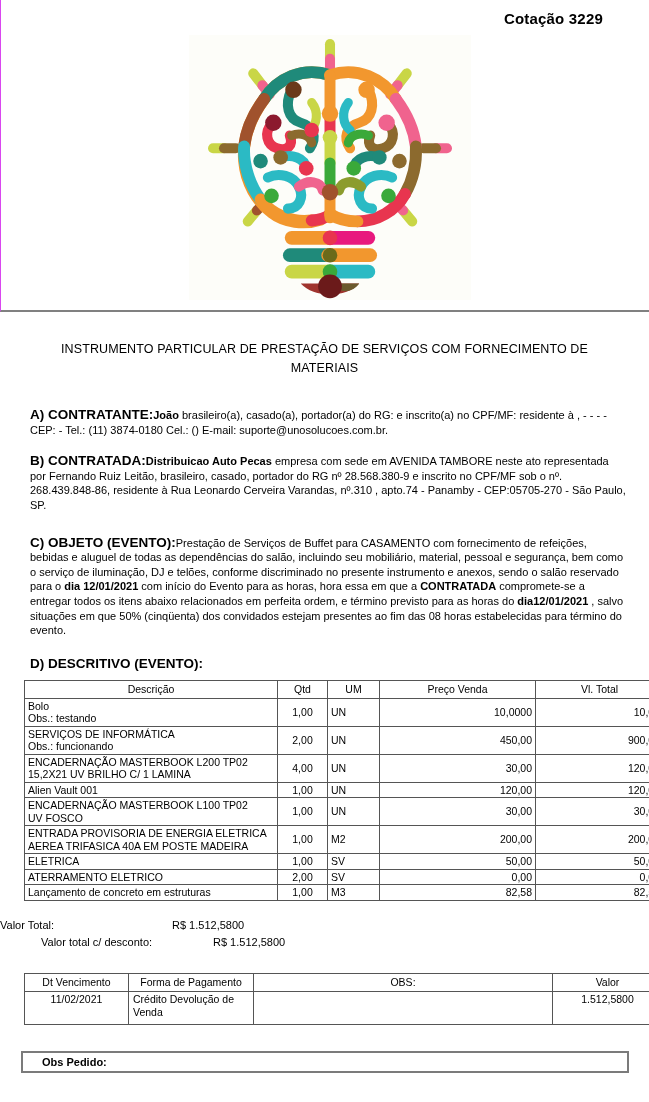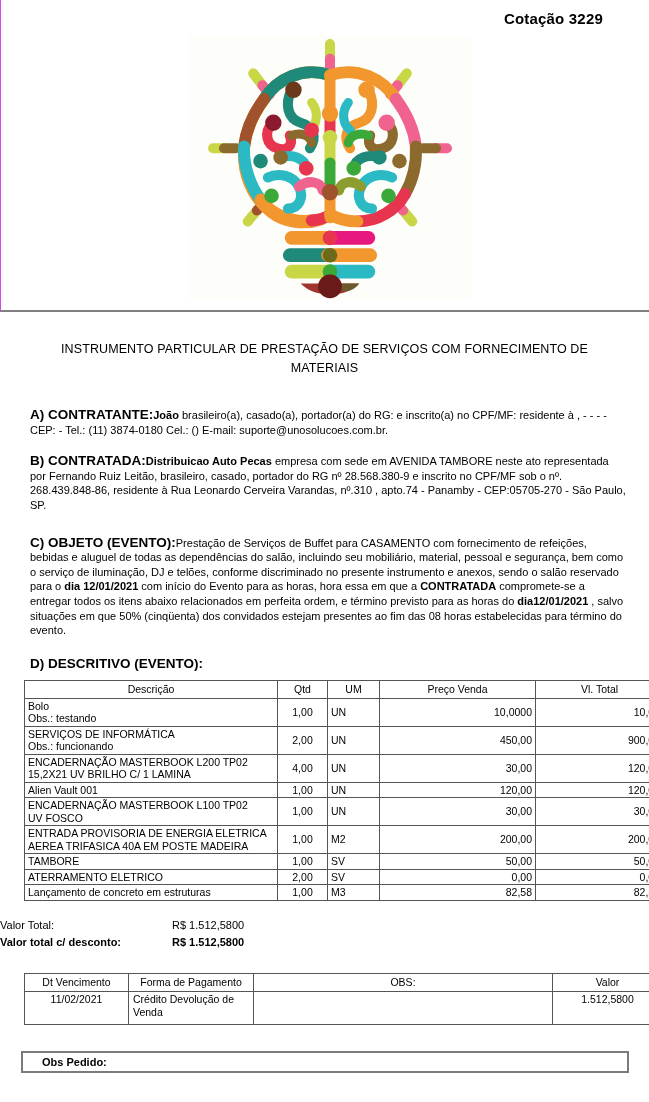--- a/index.html
+++ b/index.html
@@ -109,21 +109,21 @@
 
   
   .totals {
     margin: 16px 22px 0 0;
     font-size: 11px;
     line-height: 17px;
   }
   .totals .row { display: flex; justify-content: flex-start; }
   .totals .lbl { width: 172px; text-align: left; }
   .totals .val { width: 110px; text-align: left; }
-  .totals .row.bold { font-weight: bold; }
+  .totals .row.bold { font-weight: normal; padding-left: 41px; }
 
   
   table.payments {
     margin: 22px 0 0 24px;
     width: 604px;
     border-collapse: collapse;
     font-size: 10.5px;
     table-layout: fixed;
   }
   table.payments th, table.payments td {
@@ -322,21 +322,21 @@
         <td class="c-vt">30,00</td>
       </tr>
       <tr>
         <td class="c-desc"><span>ENTRADA PROVISORIA DE ENERGIA ELETRICA</span><span class="obs">AEREA TRIFASICA 40A EM POSTE MADEIRA</span></td>
         <td class="c-qtd">1,00</td>
         <td class="c-um">M2</td>
         <td class="c-pv">200,00</td>
         <td class="c-vt">200,00</td>
       </tr>
       <tr>
-        <td class="c-desc"><span>TAMBORE</span></td>
+        <td class="c-desc"><span>ELETRICA</span></td>
         <td class="c-qtd">1,00</td>
         <td class="c-um">SV</td>
         <td class="c-pv">50,00</td>
         <td class="c-vt">50,00</td>
       </tr>
       <tr>
         <td class="c-desc"><span>ATERRAMENTO ELETRICO</span></td>
         <td class="c-qtd">2,00</td>
         <td class="c-um">SV</td>
         <td class="c-pv">0,00</td>

